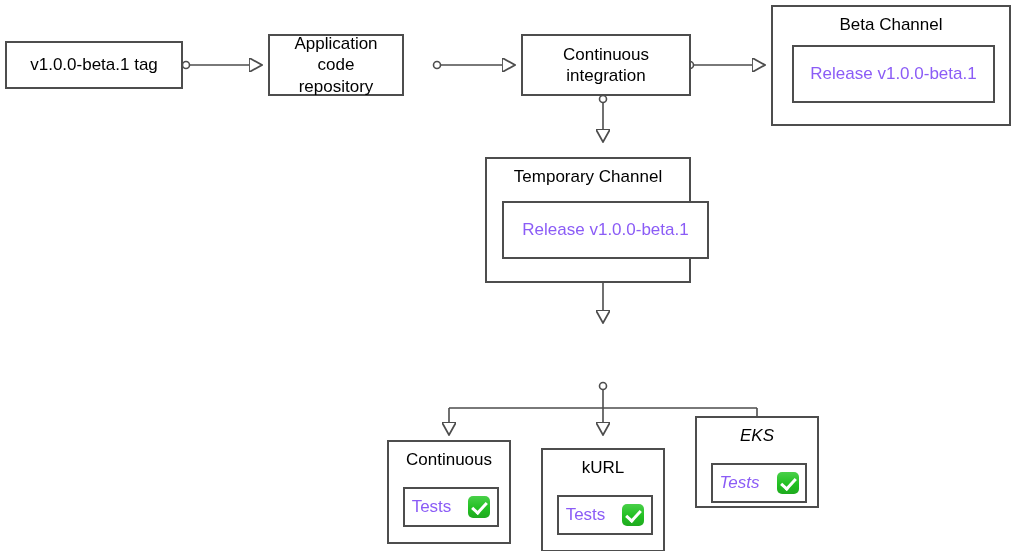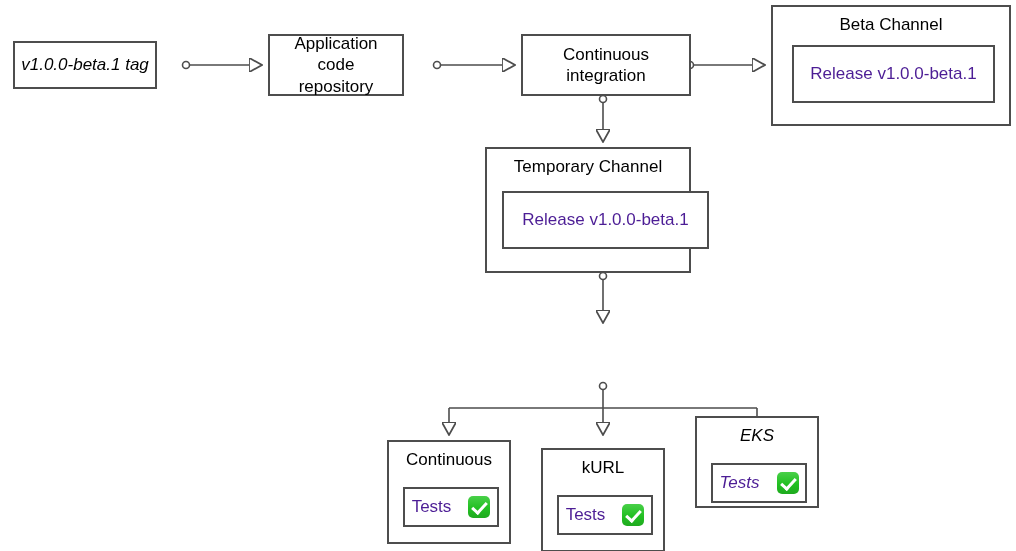--- a/index.html
+++ b/index.html
@@ -56,21 +56,21 @@
   .inner-node {
     position: absolute;
     box-sizing: border-box;
     border: 2px solid #4d4d4d;
     background: #ffffff;
     display: flex;
     align-items: center;
     justify-content: center;
     text-align: center;
     font-size: 17px;
-    color: #4c1d95;
+    color: #8b5cf6;
   }
   .mono-node {
     font-family: "Liberation Mono", "DejaVu Sans Mono", monospace;
     font-weight: bold;
     font-size: 17px;
     letter-spacing: 0.5px;
   }
   .tests-row {
     display: flex;
     align-items: center;
@@ -138,40 +138,40 @@
     <g>
       <circle cx="603" cy="386" r="3.5" fill="#ffffff" stroke="#4d4d4d" stroke-width="1.6"></circle>
       <path d="M 603 390 L 603 408" stroke="#4d4d4d" stroke-width="1.6" fill="none"></path>
       <path d="M 449 408 L 757 408" stroke="#4d4d4d" stroke-width="1.6" fill="none"></path>
       <line x1="449" y1="408" x2="449" y2="435" stroke="#4d4d4d" stroke-width="1.6" marker-end="url(#arrowOpen)"></line>
       <line x1="603" y1="408" x2="603" y2="435" stroke="#4d4d4d" stroke-width="1.6" marker-end="url(#arrowOpen)"></line>
       <line x1="757" y1="408" x2="757" y2="435" stroke="#4d4d4d" stroke-width="1.6" marker-end="url(#arrowOpen)"></line>
     </g>
   </svg>
 
-  <div class="node" style="left:13px; top:41px; width:144px; height:48px;font-style:italic;">
+  <div class="node" style="left:5px; top:41px; width:178px; height:48px;">
     <span>v1.0.0-beta.1 tag</span>
   </div>
 
   <div class="node" style="left:268px; top:34px; width:136px; height:62px; padding:0 24px;">
     <span>Application code repository</span>
   </div>
 
   <div class="node" style="left:521px; top:34px; width:170px; height:62px; padding:0 12px;">
     <span>Continuous integration</span>
   </div>
 
   <div class="node container-node" style="left:771px; top:5px; width:240px; height:121px;">
     <div class="container-title">Beta Channel</div>
     <div class="inner-node" style="left:19px; top:38px; width:203px; height:58px;">
       <span>Release v1.0.0-beta.1</span>
     </div>
   </div>
 
-  <div class="node container-node" style="left:485px; top:147px; width:206px; height:126px;">
+  <div class="node container-node" style="left:485px; top:157px; width:206px; height:126px;">
     <div class="container-title">Temporary Channel</div>
     <div class="inner-node" style="left:15px; top:42px; width:207px; height:58px;">
       <span>Release v1.0.0-beta.1</span>
     </div>
   </div>
 
 
   <div class="node container-node" style="left:387px; top:440px; width:124px; height:104px;">
     <div class="container-title">Continuous</div>
     <div class="inner-node" style="left:14px; top:45px; width:96px; height:40px;">

